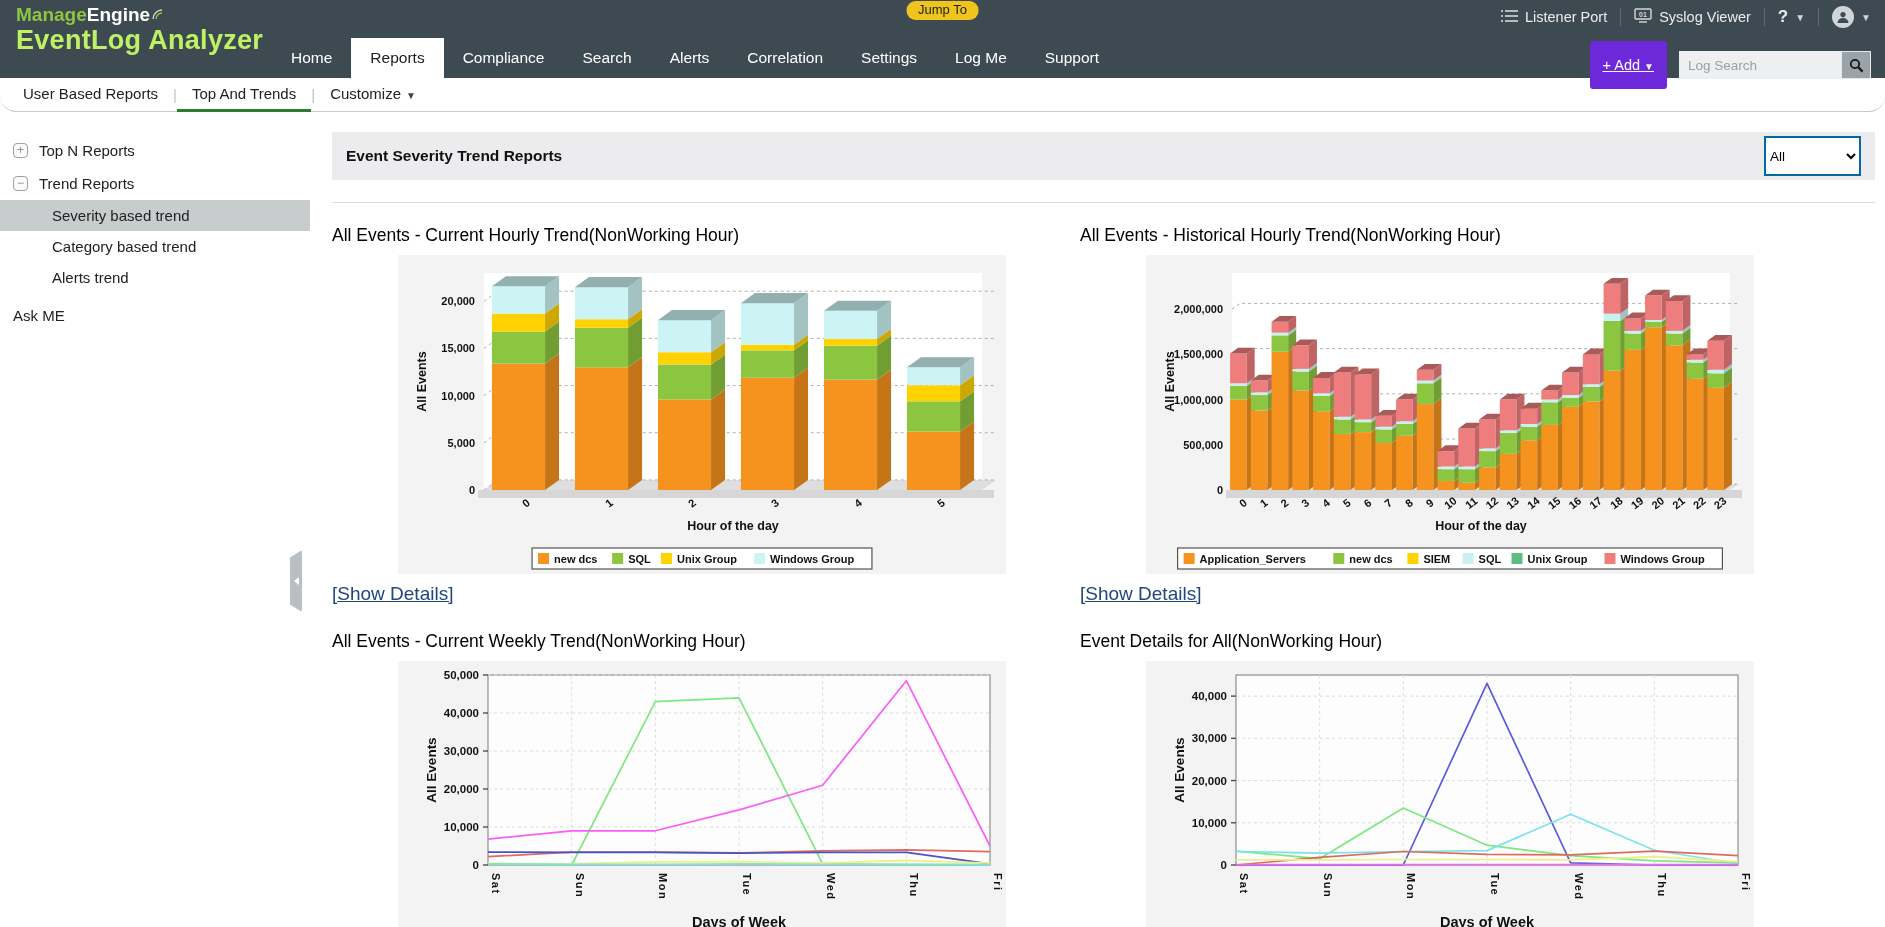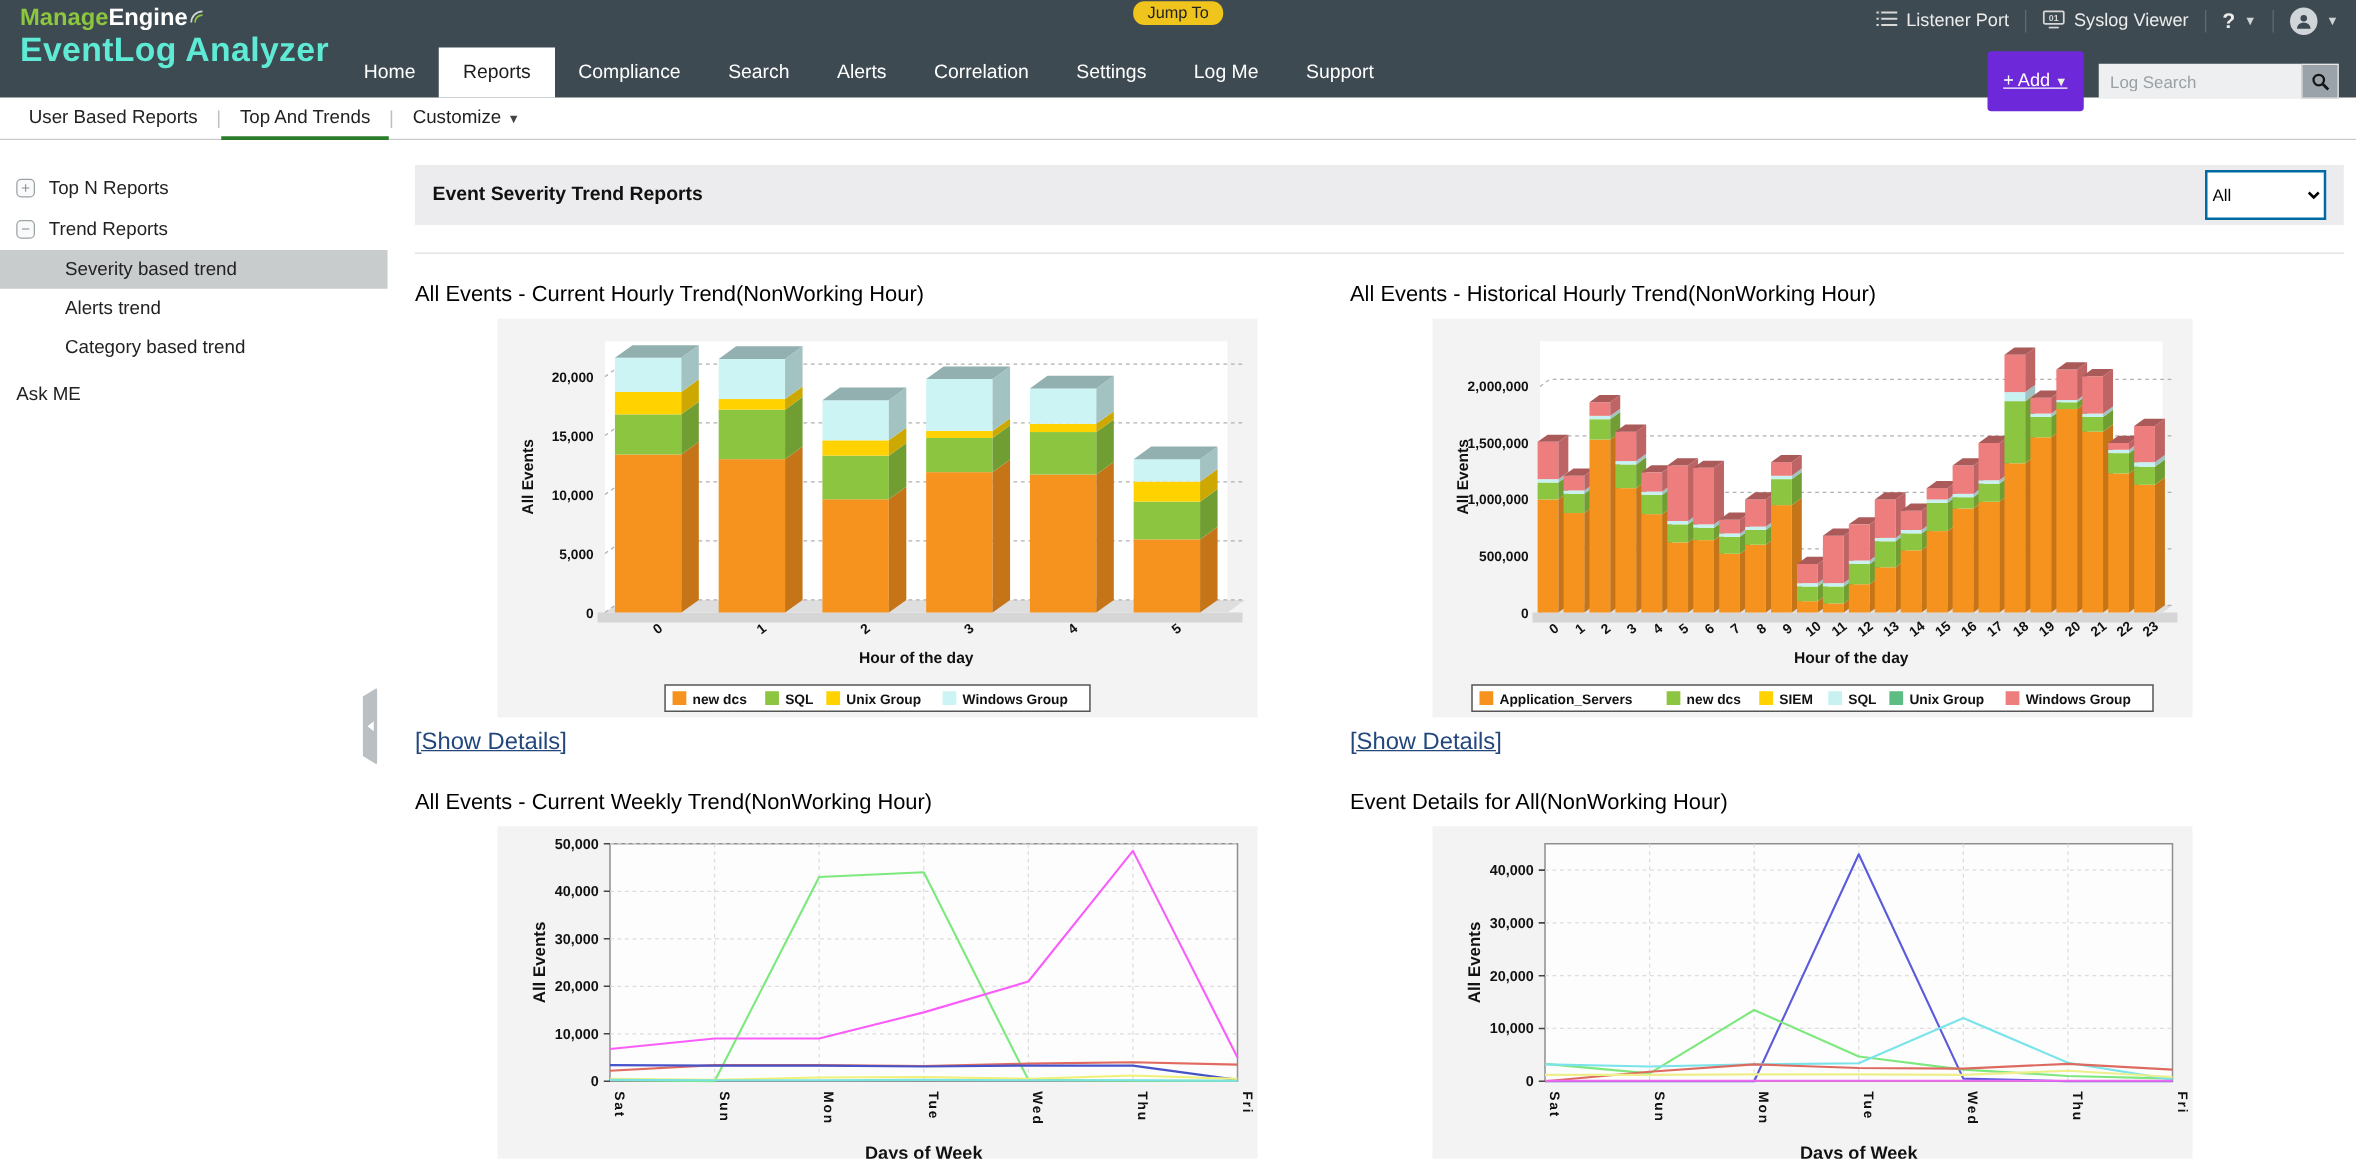--- a/index.html
+++ b/index.html
@@ -8,21 +8,21 @@
 
   
   .topbar { position:relative; height:78px; background:#3e4a52; }
   .jumpto { position:absolute; top:1px; left:50%; transform:translateX(-50%);
             background:#eec41d; color:#222; font-size:13px; padding:1px 12px 3px;
             border-radius:9px; cursor:pointer; }
   .brand { position:absolute; left:16px; top:5px; line-height:1.1; }
   .brand .l1 { font-size:19px; font-weight:bold; }
   .brand .l1 .g { color:#8dc63f; } .brand .l1 .w { color:#fff; }
   .brand .swoosh { display:inline-block; margin-left:1px; }
-  .brand .l2 { font-size:27px; font-weight:bold; color:#5eead4; letter-spacing:.3px; }
+  .brand .l2 { font-size:27px; font-weight:bold; color:#bef264; letter-spacing:.3px; }
   .mainnav { position:absolute; left:272px; bottom:0; display:flex; }
   .mainnav .nav-item { height:40px; line-height:40px; padding:0 19px; color:#ffffff;
                        font-size:15.5px; cursor:pointer; white-space:nowrap; }
   .mainnav .nav-item.active { background:#fff; color:#1c1c1c; }
   .tr1 { position:absolute; top:6px; right:14px; display:flex; align-items:center;
          gap:13px; color:#ececec; font-size:14.5px; }
   .tr1 .itm { display:flex; align-items:center; gap:7px; cursor:pointer; }
   .tr1 .sep { width:1px; height:18px; background:#5f6b73; }
   .caret { font-size:10px; color:#cfd4d6; }
   .avatar { width:22px; height:22px; border-radius:50%; background:#cfd5d8;
@@ -32,21 +32,21 @@
             border-radius:3px; padding:16px 13px; cursor:pointer;text-decoration:underline; }
   .searchwrap { display:flex; }
   .searchwrap input { width:162px; height:28px; border:none; background:#edeff0;
             padding:0 9px; font-size:13.5px; color:#444; outline:none; }
   .searchwrap input::placeholder { color:#9aa0a4; }
   .searchbtn { width:30px; height:28px; background:#9aa3a9; border:1px solid #e8e8e8;
             display:flex; align-items:center; justify-content:center; cursor:pointer; }
 
   
   .subnav { height:34px; background:#fff; border-bottom:1px solid #c9c9c9;
-            display:flex; align-items:center; padding-left:8px; font-size:15px; color:#222; }
+            display:flex; align-items:center; padding-left:8px; font-size:15px; color:#222;border-radius:16px; }
   .subnav .sn-item { height:34px; line-height:32px; padding:0 15px; cursor:pointer; white-space:nowrap; }
   .subnav .sn-item.active { border-bottom:3px solid #2a7d2a; }
   .subnav .pipe { color:#c0c0c0; }
   .subnav .caret { color:#444; margin-left:5px; }
 
   
   .layout { position:relative; display:flex; height:815px; }
   .sidebar { width:310px; flex:none; padding-top:22px; position:relative; }
   .sb-group { display:flex; align-items:center; gap:11px; padding:8px 0 8px 13px;
               font-size:15px; color:#222; cursor:pointer; }
@@ -174,22 +174,22 @@
   <div class="sidebar">
     <div class="sb-group">
       <span class="expander">+</span>
       <span>Top N Reports</span>
     </div>
     <div class="sb-group">
       <span class="expander">−</span>
       <span>Trend Reports</span>
     </div>
     <div class="sb-child selected">Severity based trend</div>
+    <div class="sb-child">Category based trend</div>
     <div class="sb-child">Alerts trend</div>
-    <div class="sb-child">Category based trend</div>
     <div class="sb-ask">Ask ME</div>
   </div>
   <div class="collapse-handle">
       <span class="tri"></span>
     </div>
 
   <div class="main">
     <div class="report-header">
       <span class="report-title">Event Severity Trend Reports</span>
       <select class="filter-select">

